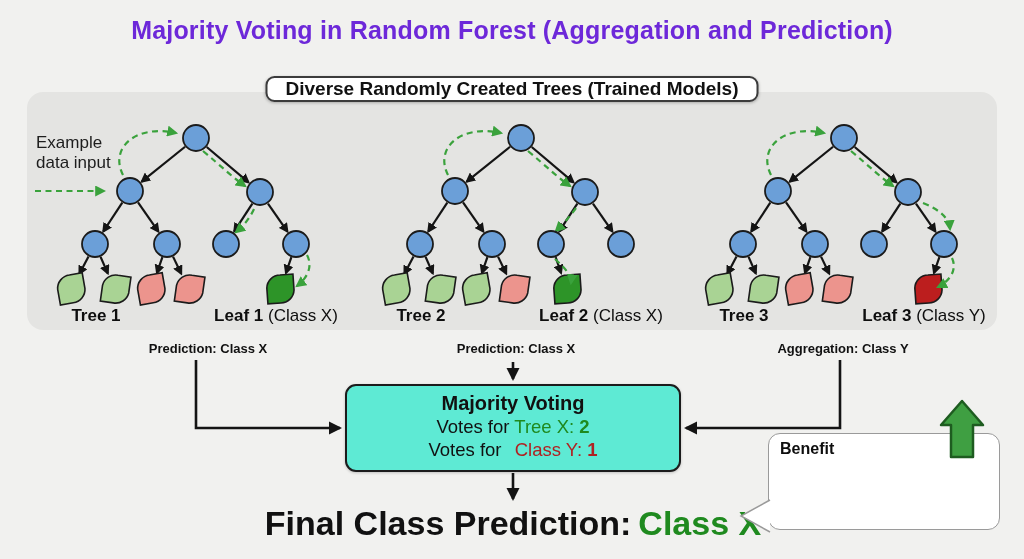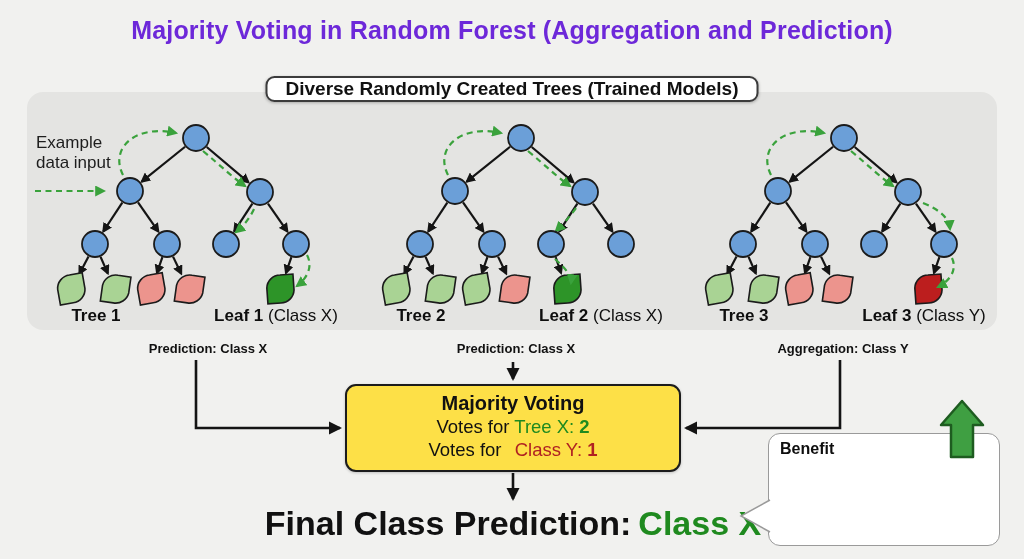--- a/index.html
+++ b/index.html
@@ -25,33 +25,33 @@
     box-shadow:0 1px 3px rgba(0,0,0,.25);z-index:3;
   }
   svg.tree{top:106px;width:320px;height:226px;z-index:2;}
   .prediction{
     top:341px;transform:translateX(-50%);
     font-size:13px;font-weight:bold;white-space:nowrap;z-index:2;padding-left:6px;
   }
   #flow-arrows{left:0;top:0;width:1024px;height:559px;z-index:2;pointer-events:none;}
   #voting-box{
     left:345px;top:384px;width:336px;height:88px;box-sizing:border-box;
-    background:#fde047;border:2px solid #1c1c1c;border-radius:11px;
+    background:#5eead4;border:2px solid #1c1c1c;border-radius:11px;
     text-align:center;z-index:4;box-shadow:0 1px 3px rgba(0,0,0,.2);
   }
   #voting-title{font-size:20px;font-weight:bold;margin-top:6px;}
   .vote-line{font-size:18.5px;margin-top:1px;white-space:nowrap;}
   .vote-count{font-weight:bold;margin-left:5px;}
   #final-line{
     left:513px;top:504px;transform:translateX(-50%);
     font-size:34px;font-weight:bold;white-space:nowrap;z-index:3;
   }
   #final-value{margin-left:7px;}
   #benefit-box{
-    left:768px;top:433px;width:232px;height:113px;box-sizing:border-box;
+    left:768px;top:433px;width:232px;height:97px;box-sizing:border-box;
     background:#fff;border:1.5px solid #9a9a9a;border-radius:12px;
     padding:6px 16px 6px 11px;z-index:5;
   }
   #benefit-title{font-size:16px;font-weight:bold;color:#0e0e0e;}
   #benefit-body{font-size:16px;line-height:1.27;color:#141414;}
   #benefit-tail{left:737px;top:497px;width:34px;height:38px;z-index:6;}
   #up-arrow{left:939px;top:399px;width:46px;height:60px;z-index:7;}
 </style>
 </head>
 <body>

